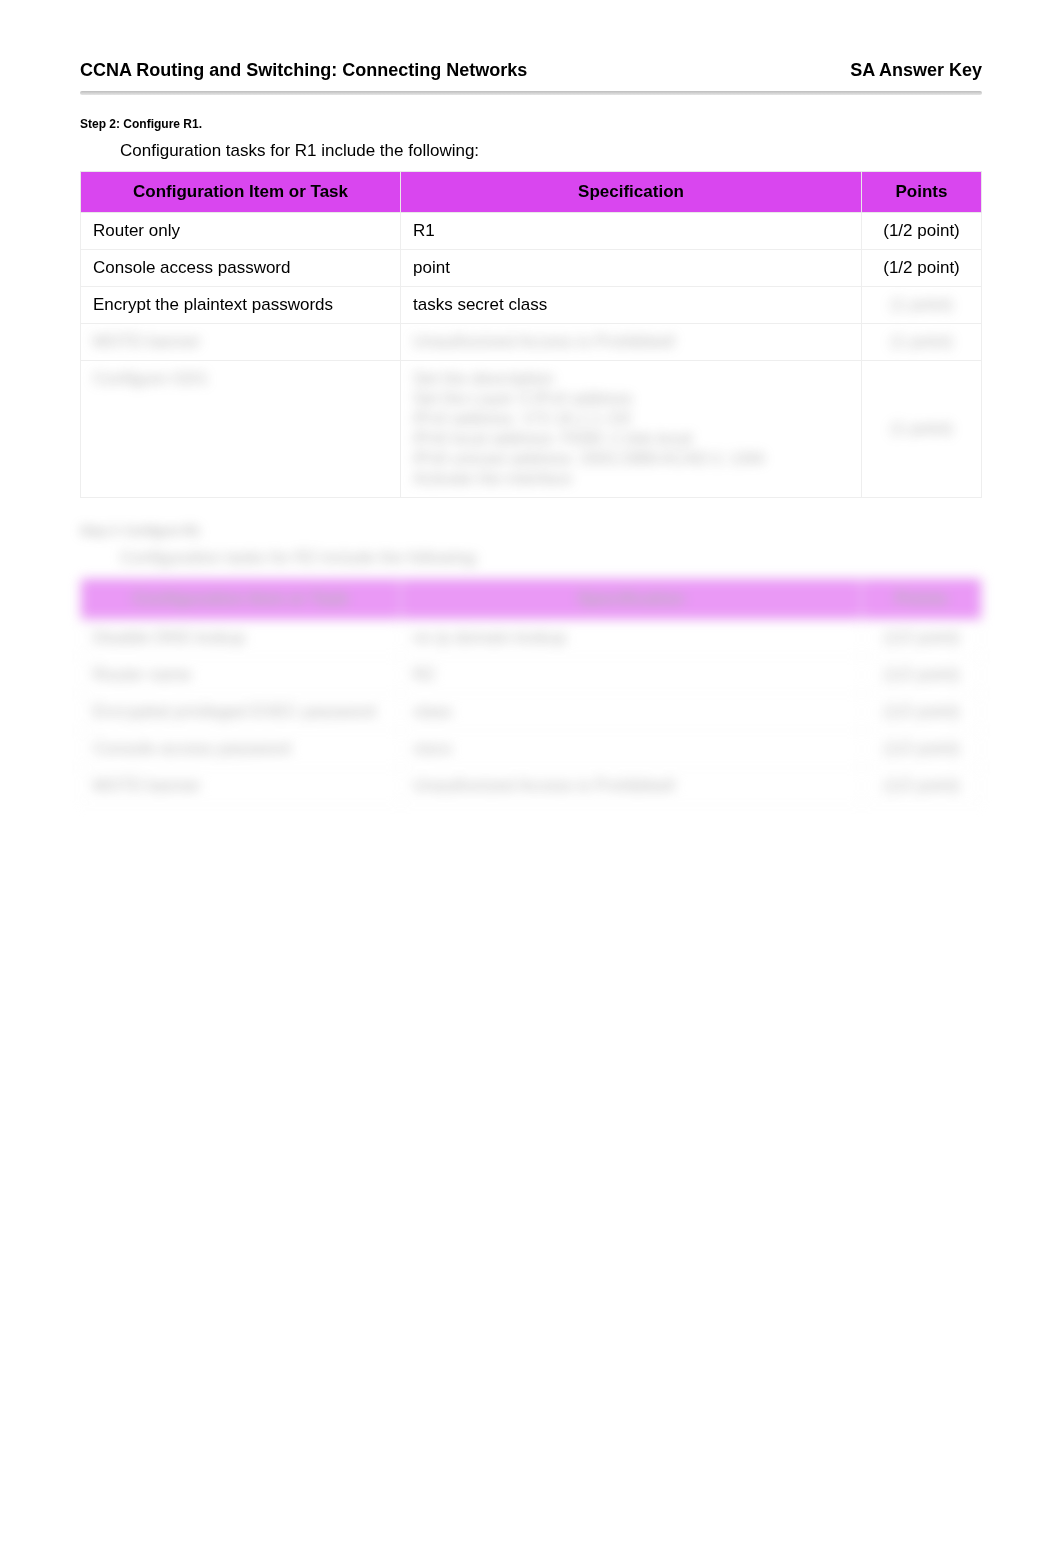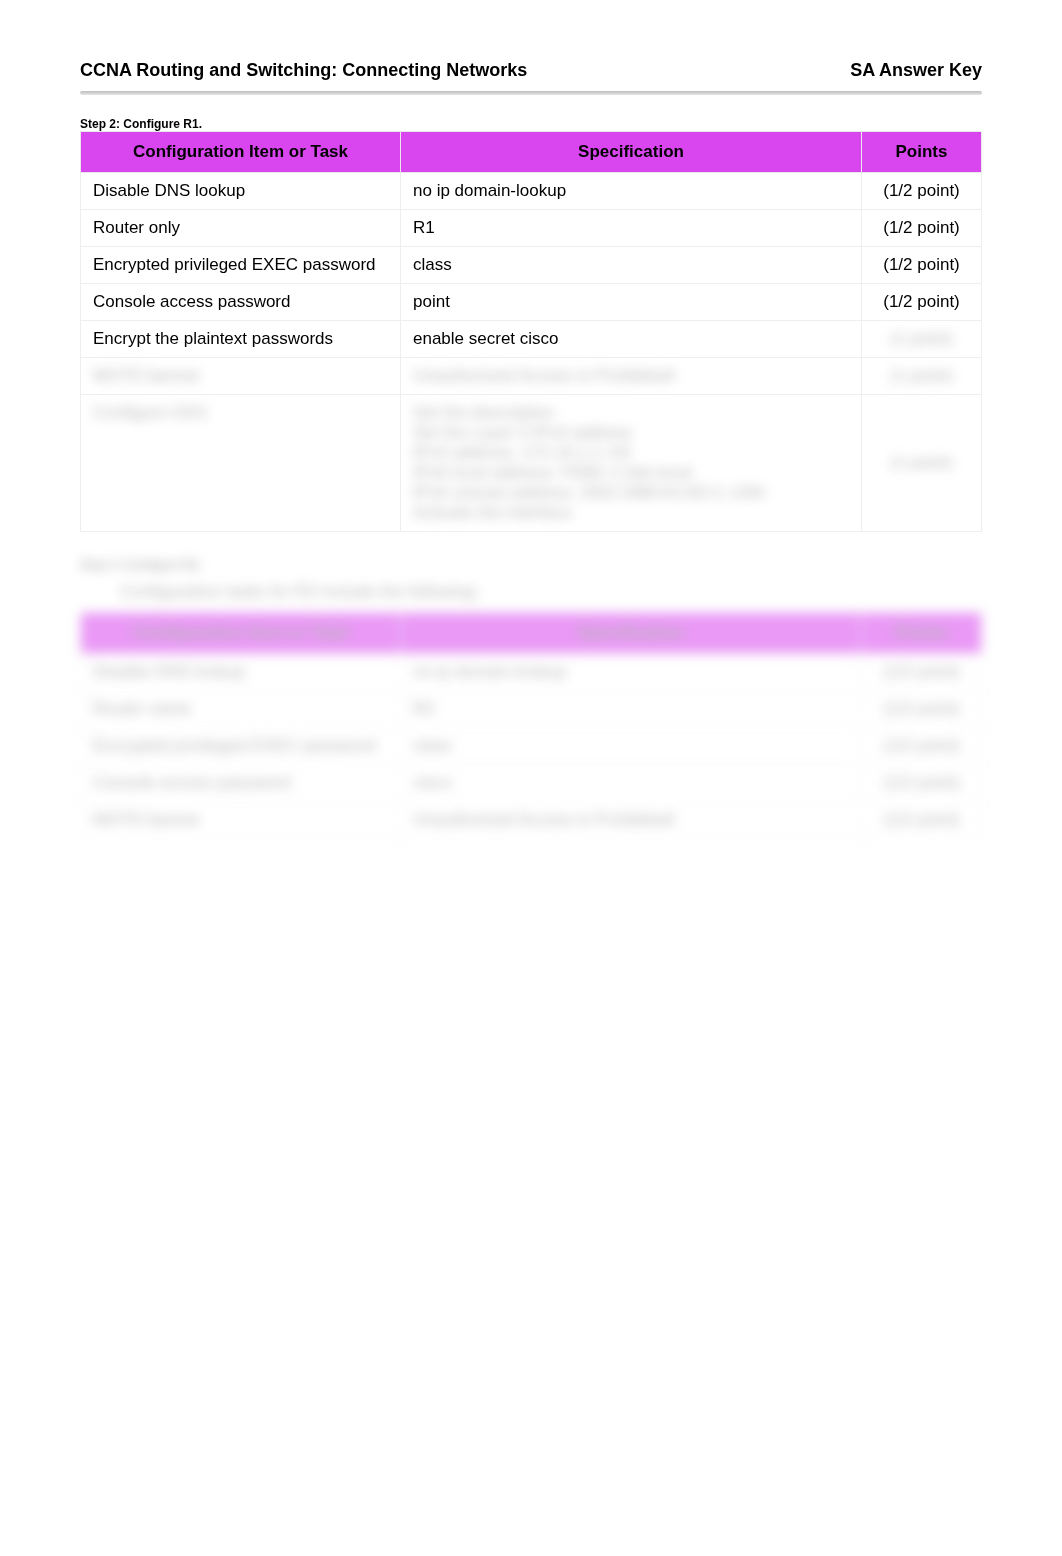--- a/index.html
+++ b/index.html
@@ -31,53 +31,44 @@
 
 <div class="page">
 
   <div class="hdr">
     <div class="left">CCNA Routing and Switching: Connecting Networks</div>
     <div class="right">SA Answer Key</div>
   </div>
   <div class="hdr-rule"></div>
 
   <div class="step-title">Step 2: Configure R1.</div>
+  <div class="intro">Configuration tasks for R1 include the following:</div>
 
   <table class="cfg">
     <thead>
       <tr>
         <th class="item">Configuration Item or Task</th>
         <th>Specification</th>
         <th class="pts">Points</th>
       </tr>
     </thead>
     <tbody>
       <tr>
-        <td>Disable DNS lookup</td>
-        <td>no ip domain-lookup</td>
-        <td class="pts-cell">(1/2 point)</td>
-      </tr>
-      <tr>
         <td>Router only</td>
         <td>R1</td>
-        <td class="pts-cell">(1/2 point)</td>
-      </tr>
-      <tr>
-        <td>Encrypted privileged EXEC password</td>
-        <td>class</td>
         <td class="pts-cell">(1/2 point)</td>
       </tr>
       <tr>
         <td>Console access password</td>
         <td>point</td>
         <td class="pts-cell">(1/2 point)</td>
       </tr>
       <tr>
         <td>Encrypt the plaintext passwords</td>
-        <td>enable secret cisco</td>
+        <td>tasks secret class</td>
         <td class="pts-cell blurred">(1 point)</td>
       </tr>
       <tr class="blurred">
         <td>MOTD banner</td>
         <td>Unauthorized Access is Prohibited!</td>
         <td class="pts-cell">(1 point)</td>
       </tr>
       <tr class="blurred">
         <td>Configure G0/1</td>
         <td style="white-space:pre-line">Set the description

